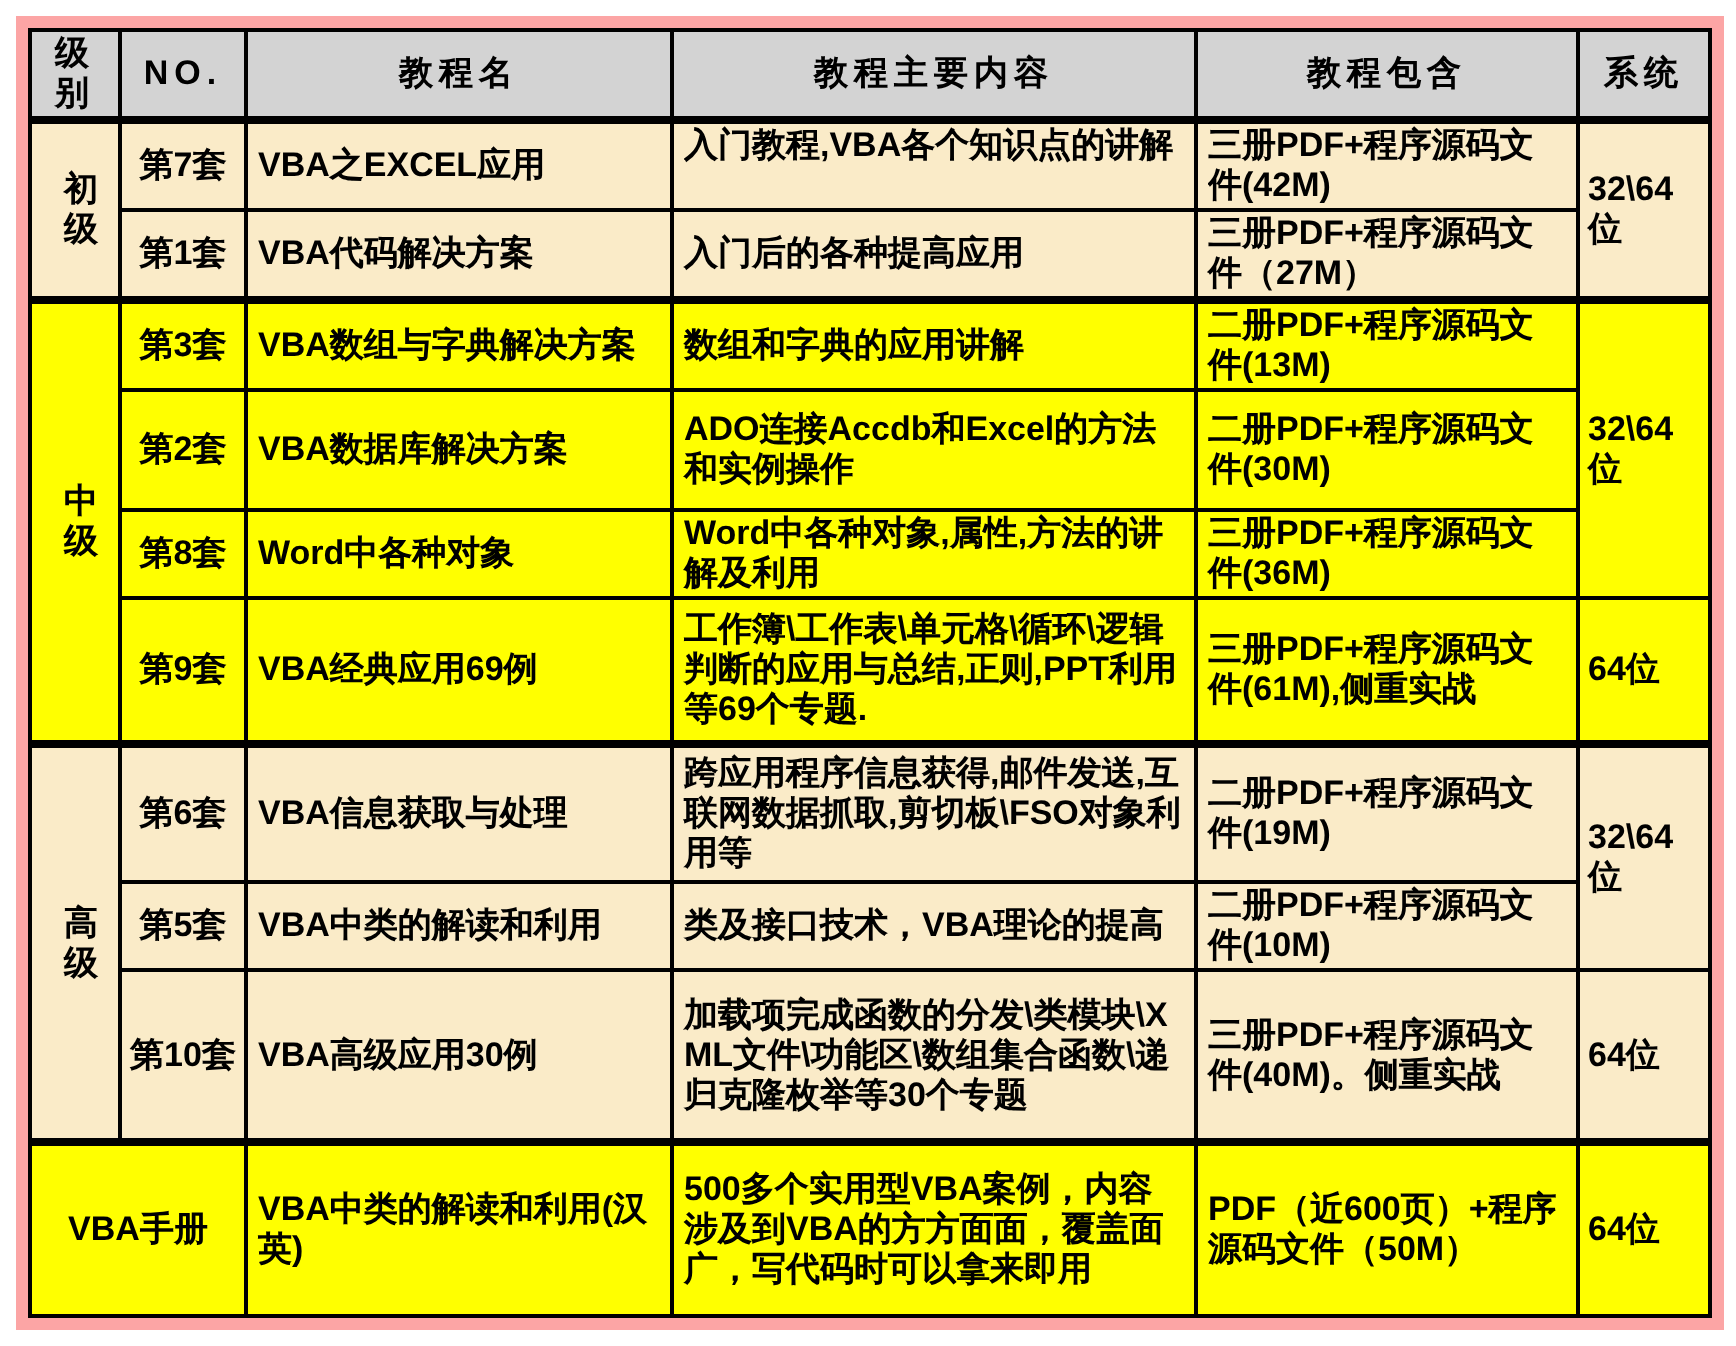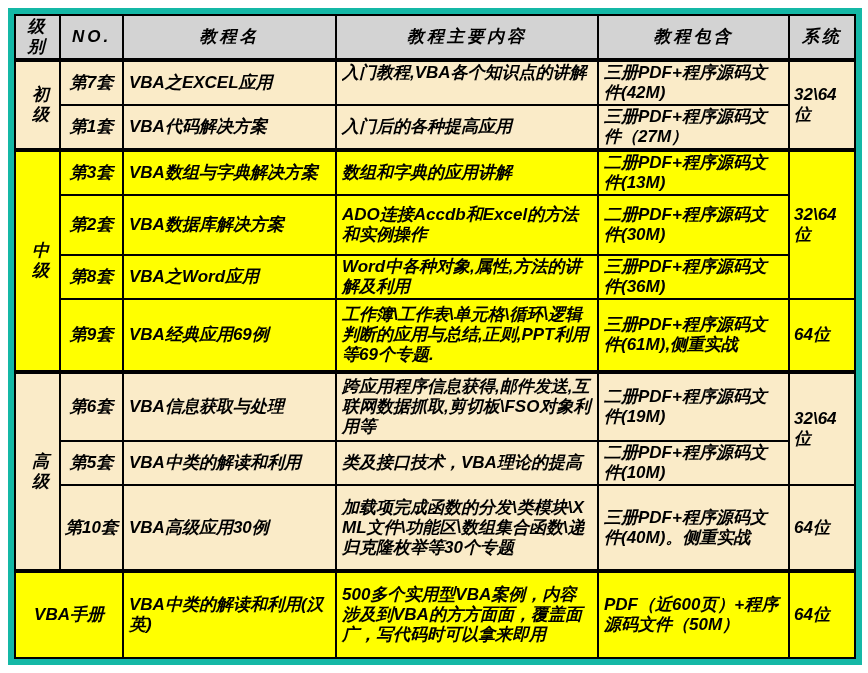--- a/index.html
+++ b/index.html
@@ -3,23 +3,22 @@
 <meta charset="utf-8">
 <style>
   html,body{margin:0;padding:0;background:#ffffff;}
   body{
     width:868px;height:673px;overflow:hidden;
     font-family:"Liberation Sans","DejaVu Sans",sans-serif;
     font-weight:700;color:#000;
   }
   .frame{
     position:absolute;left:8px;top:8px;
-    border:6px solid #14b8a6;
+    border:6px solid #fca5a5;
     background:#1d4ed8;
-    font-style:italic;
   }
   table{
     border-collapse:collapse;table-layout:fixed;
     width:840px;
   }
   col.c-level{width:45px}
   col.c-no{width:63px}
   col.c-name{width:213px}
   col.c-content{width:262px}
   col.c-includes{width:191px}
@@ -117,21 +116,21 @@
     <td class="sys" rowspan="3">32\64位</td>
   </tr>
   <tr class="r4">
     <td class="no">第2套</td>
     <td>VBA数据库解决方案</td>
     <td>ADO连接Accdb和Excel的方法和实例操作</td>
     <td>二册PDF+程序源码文件(30M)</td>
   </tr>
   <tr class="r5">
     <td class="no">第8套</td>
-    <td>VBA之Word应用</td>
+    <td>Word中各种对象</td>
     <td>Word中各种对象,属性,方法的讲解及利用</td>
     <td>三册PDF+程序源码文件(36M)</td>
   </tr>
   <tr class="r6">
     <td class="no">第9套</td>
     <td>VBA经典应用69例</td>
     <td>工作簿\工作表\单元格\循环\逻辑判断的应用与总结,正则,PPT利用等69个专题.</td>
     <td>三册PDF+程序源码文件(61M),侧重实战</td>
     <td class="sys">64位</td>
   </tr>

